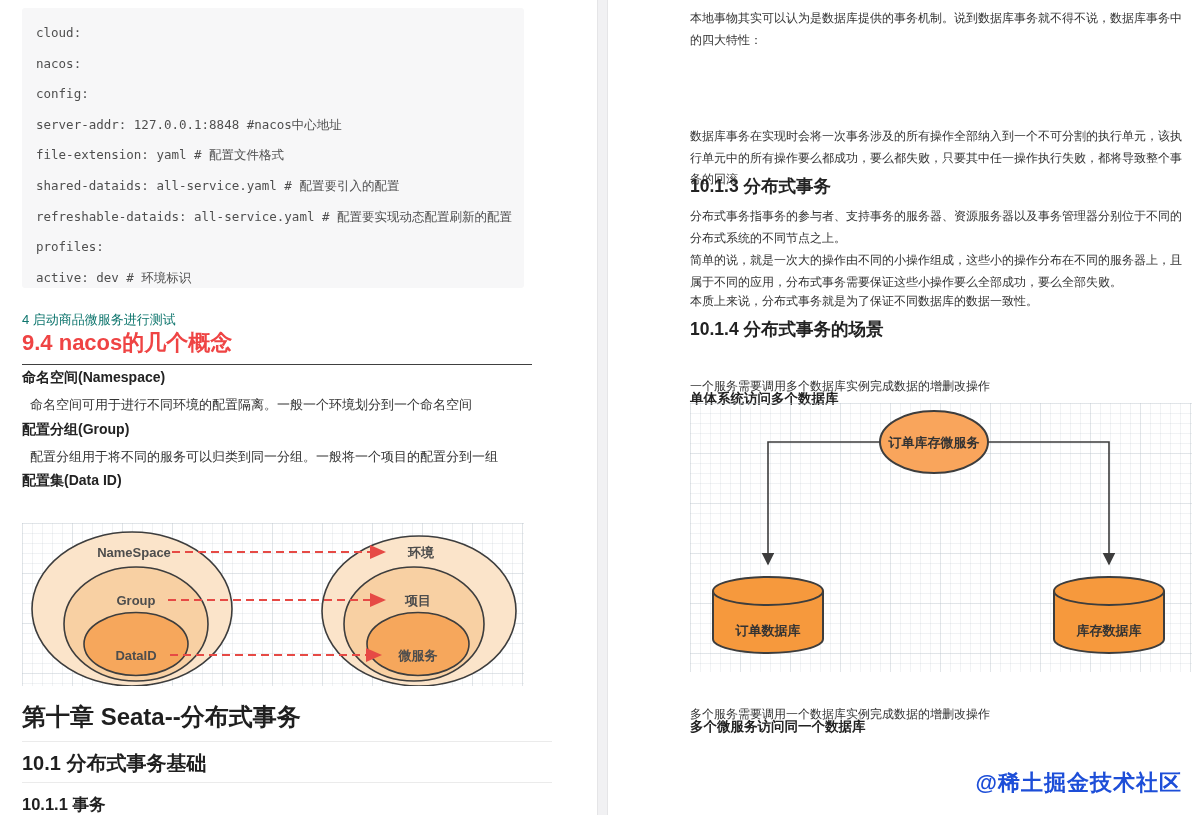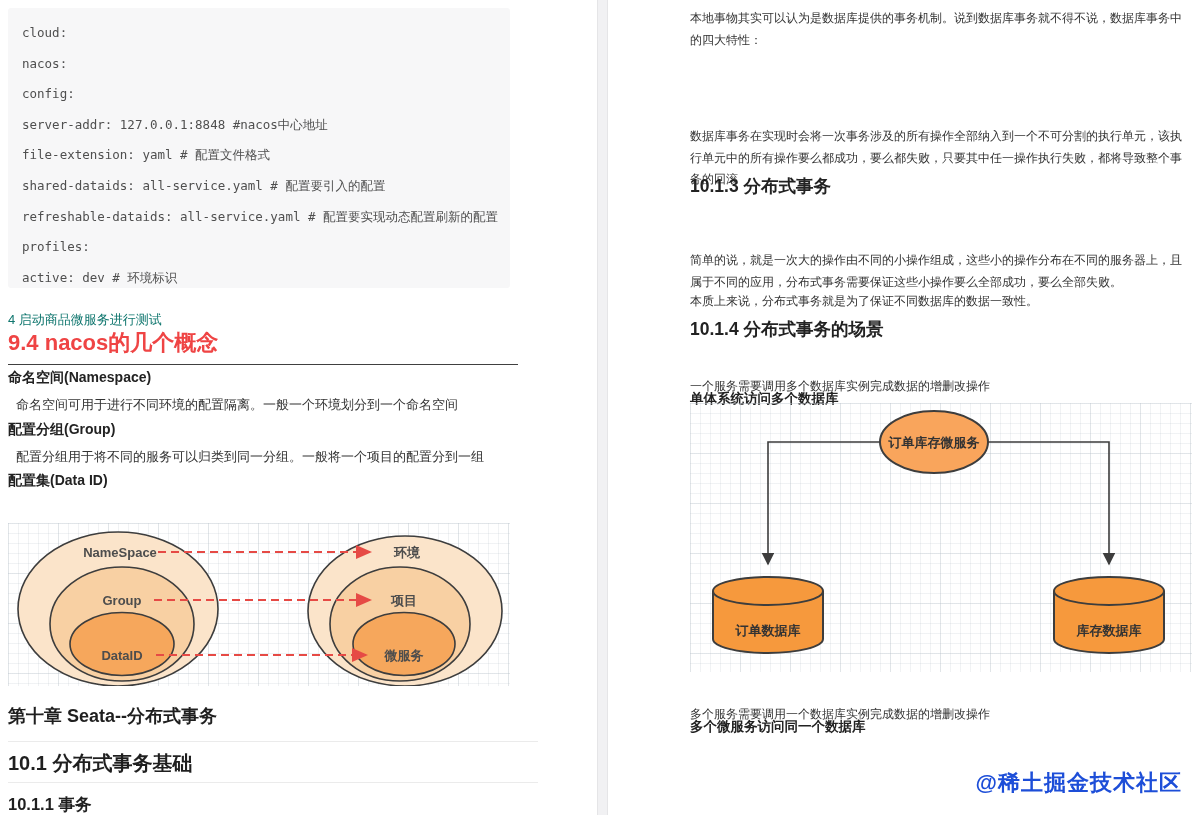--- a/index.html
+++ b/index.html
@@ -1,42 +1,42 @@
 <!DOCTYPE html>
 <html><head>
 <meta charset="utf-8">
 <style>
   * { margin:0; padding:0; box-sizing:border-box; }
   html,body { width:1202px; height:815px; background:#ffffff;
     font-family:"Liberation Sans","DejaVu Sans",sans-serif; }
   .page { position:relative; width:1202px; height:815px; overflow:hidden; background:#fff; }
 
   
-  .col-left  { position:absolute; left:8px;  top:0; width:532px;  height:770px; }
+  .col-left  { position:absolute; left:22px;  top:0; width:532px;  height:770px; }
   .col-right { position:absolute; left:690px; top:0; width:502px;  height:815px; }
   .divider   { position:absolute; left:597px; top:0; width:11px; height:815px;
                background:#f1f1f3; border-left:1px solid #e5e5e7; border-right:1px solid #e5e5e7; }
 
   
   .p  { position:absolute; font-size:12px; line-height:21.5px; color:#333; width:502px; }
   .bold-sub { position:absolute; font-size:13.5px; font-weight:bold; color:#222;margin-top:36px; }
   .h3t { position:absolute; font-size:17.5px; font-weight:bold; color:#222; }
 
   
   .code-block { position:absolute; top:8px; left:0; width:502px; height:280px;
     background:#f7f7f8; border-radius:3px; padding:10px 14px;
     font-family:"DejaVu Sans Mono","Liberation Mono",monospace;
     font-size:12.5px; color:#4f4f4f; }
   .code-block .code-line { line-height:30.6px; white-space:pre; }
   .caption { position:absolute; top:311px; left:0; font-size:13px; color:#0f766e; }
   .h2-section { position:absolute; top:329px; left:0; width:510px; font-size:22px; font-weight:bold;
     color:#ef4444; line-height:28px; padding-bottom:7px; border-bottom:1px solid #404040; }
   .term { position:absolute; font-size:14px; font-weight:bold; color:#222; }
   .desc { position:absolute; font-size:13px; color:#333;margin-left:8px; }
-  .h1-chapter { position:absolute; top:698px; left:0; width:530px; font-size:18px; font-weight:bold;
+  .h1-chapter { position:absolute; top:698px; left:0; width:530px; font-size:24px; font-weight:bold;
     color:#1f1f1f; line-height:37px; padding-bottom:6px; border-bottom:1px solid #ebebeb; }
   .h2-sub { position:absolute; top:750px; left:0; width:530px; font-size:20px; font-weight:bold;
     color:#1f1f1f; line-height:27px; padding-bottom:5px; border-bottom:1px solid #ebebeb; }
   .h3-sub { position:absolute; top:794px; left:0; font-size:16.5px; font-weight:bold; color:#1f1f1f; }
 
   
   .grid-bg {
     background-image:
       linear-gradient(to right,  rgba(190,198,206,0.22) 1px, transparent 1px),
       linear-gradient(to bottom, rgba(190,198,206,0.22) 1px, transparent 1px),
@@ -123,20 +123,21 @@
   <div class="divider"></div>
 
   <div class="col-right">
 
     <div class="p intro">本地事物其实可以认为是数据库提供的事务机制。说到数据库事务就不得不说，数据库事务中的四大特性：</div>
 
 
     <div class="p p-rollback">数据库事务在实现时会将一次事务涉及的所有操作全部纳入到一个不可分割的执行单元，该执行单元中的所有操作要么都成功，要么都失败，只要其中任一操作执行失败，都将导致整个事务的回滚</div>
 
     <div class="h3t h-103">10.1.3 分布式事务</div>
+    <div class="p p-dist">分布式事务指事务的参与者、支持事务的服务器、资源服务器以及事务管理器分别位于不同的分布式系统的不同节点之上。</div>
     <div class="p p-simple">简单的说，就是一次大的操作由不同的小操作组成，这些小的操作分布在不同的服务器上，且属于不同的应用，分布式事务需要保证这些小操作要么全部成功，要么全部失败。</div>
     <div class="p p-essence">本质上来说，分布式事务就是为了保证不同数据库的数据一致性。</div>
 
     <div class="h3t h-104">10.1.4 分布式事务的场景</div>
     <div class="bold-sub sub1">单体系统访问多个数据库</div>
     <div class="p desc1">一个服务需要调用多个数据库实例完成数据的增删改操作</div>
 
     <div class="service-diagram grid-bg">
       <svg width="502" height="269" viewBox="0 0 502 269">
         <defs>

